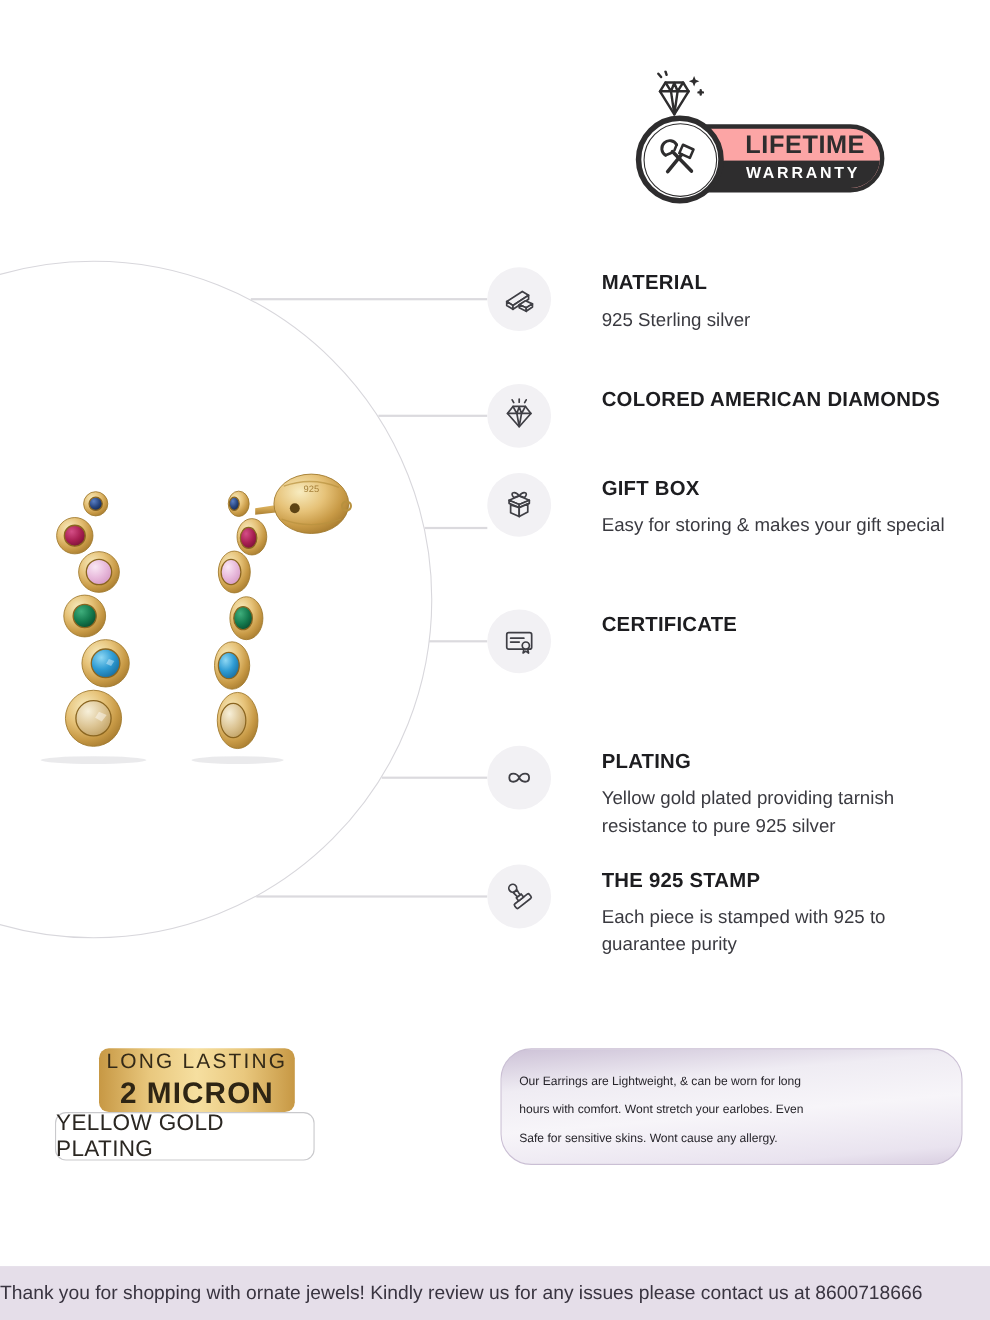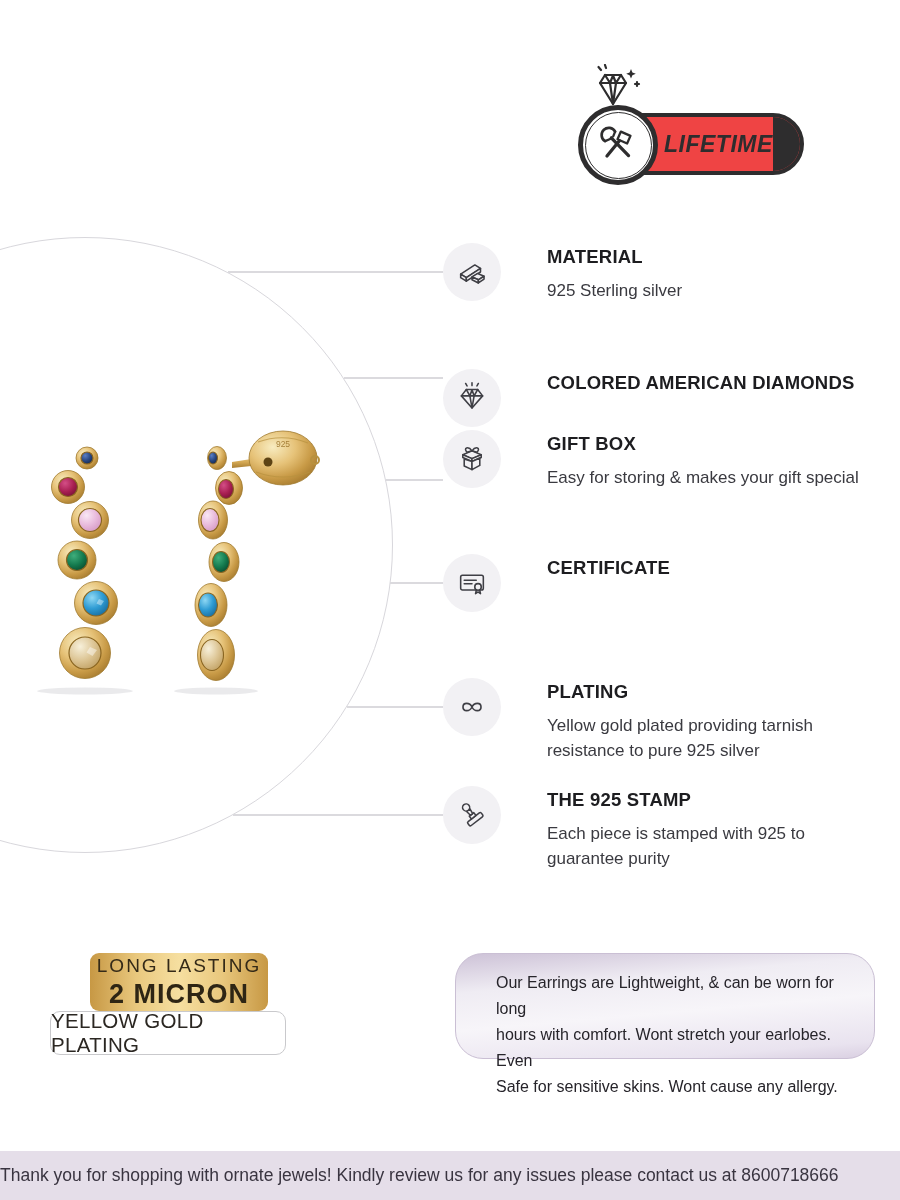--- a/index.html
+++ b/index.html
@@ -5,22 +5,22 @@
   html,body { margin:0; padding:0; background:#ffffff; }
   .canvas {
     position:relative; width:900px; height:1200px; background:#ffffff;
     font-family:"Liberation Sans", sans-serif; overflow:hidden;
   }
 
   
   .warranty { position:absolute; left:578px; top:64px; width:236px; height:124px; }
   .w-pill {
     position:absolute; left:32px; top:49px; width:194px; height:62px;
-    border:4px solid #2e2d2e; border-radius:34px; background:#ef4444;
-    overflow:hidden; display:flex; box-sizing:border-box;font-style:italic;
+    border:4px solid #2e2d2e; border-radius:34px; background:#fca5a5;
+    overflow:hidden; display:flex; flex-direction:column; box-sizing:border-box;
   }
   .w-pill-top {
     flex:1.12; display:flex; align-items:center; justify-content:center;
     padding-left:50px; font-weight:700; font-size:23px; letter-spacing:.5px; color:#2e2d2e;
   }
   .w-pill-bottom {
     flex:1; background:#2e2d2e; color:#ffffff; display:flex; align-items:center;
     justify-content:center; padding-left:46px; font-weight:700; font-size:14.5px; letter-spacing:2.5px;
   }
   .w-circle {
@@ -69,22 +69,22 @@
     position:absolute; left:50px; top:1011px; width:236px; height:44px; box-sizing:border-box;
     background:#ffffff; border:1px solid #c9c9cc; border-radius:10px;
     display:flex; align-items:center; justify-content:center;
     font-size:20.5px; font-weight:400; letter-spacing:.3px; color:#2b2722;
   }
 
   .comfort-box {
     position:absolute; left:455px; top:953px; width:420px; height:106px; box-sizing:border-box;
     border-radius:28px; border:1px solid #cabfd4;
     background:linear-gradient(175deg,#cdc2d7 0%,#efecf3 28%,#f7f5f9 55%,#e9e3ef 88%,#d9cfe1 100%);
-    padding:16px 18px 0 40px;
-    font-size:16px; line-height:26px; color:#26242a; white-space:pre-line;
+    padding:16px 18px 0 16px;
+    font-size:11px; line-height:26px; color:#26242a; white-space:pre-line;
   }
 
   .footer-bar {
     position:absolute; left:0; top:1151px; width:900px; height:49px; background:#e5dee9;
     display:flex; align-items:center; 
     font-size:17.5px; color:#393440;
   }
 
   svg .ln { stroke:#3f3f45; stroke-width:2.2; fill:none; stroke-linecap:round; stroke-linejoin:round; }
   svg .fl { stroke:#3f3f45; stroke-width:2.2; fill:#f2f1f4; stroke-linecap:round; stroke-linejoin:round; }
@@ -232,21 +232,21 @@
         <path class="fl" d="M24 31 L24 35 L33 39.5 L33 35 Z"></path>
         <path class="fl" d="M33 35 L41 30 L41 34 L33 39.5 Z"></path>
       </svg>
     </div>
     <div class="feature-body">
       <h3 class="feature-title">MATERIAL</h3>
       <p class="feature-desc">925 Sterling silver</p>
     </div>
   </div>
 
-  <div class="feature" style="top:369px;text-align:right;">
+  <div class="feature" style="top:349px;text-align:right;">
     <div class="feature-icon">
       <svg width="34" height="34" viewBox="0 0 48 48">
         <g class="ln">
           <path d="M9 21 L16 12 L32 12 L39 21 L24 38 Z"></path>
           <path d="M9 21 H39"></path>
           <path d="M16 12 L21 21 M24 12.5 L21 21 M24 12.5 L27 21 M32 12 L27 21"></path>
           <path d="M21 21 L24 38 M27 21 L24 38"></path>
           <path d="M17 7 L15 3.5 M24 6.5 L24 2.5 M31 7 L33 3.5"></path>
         </g>
       </svg>

